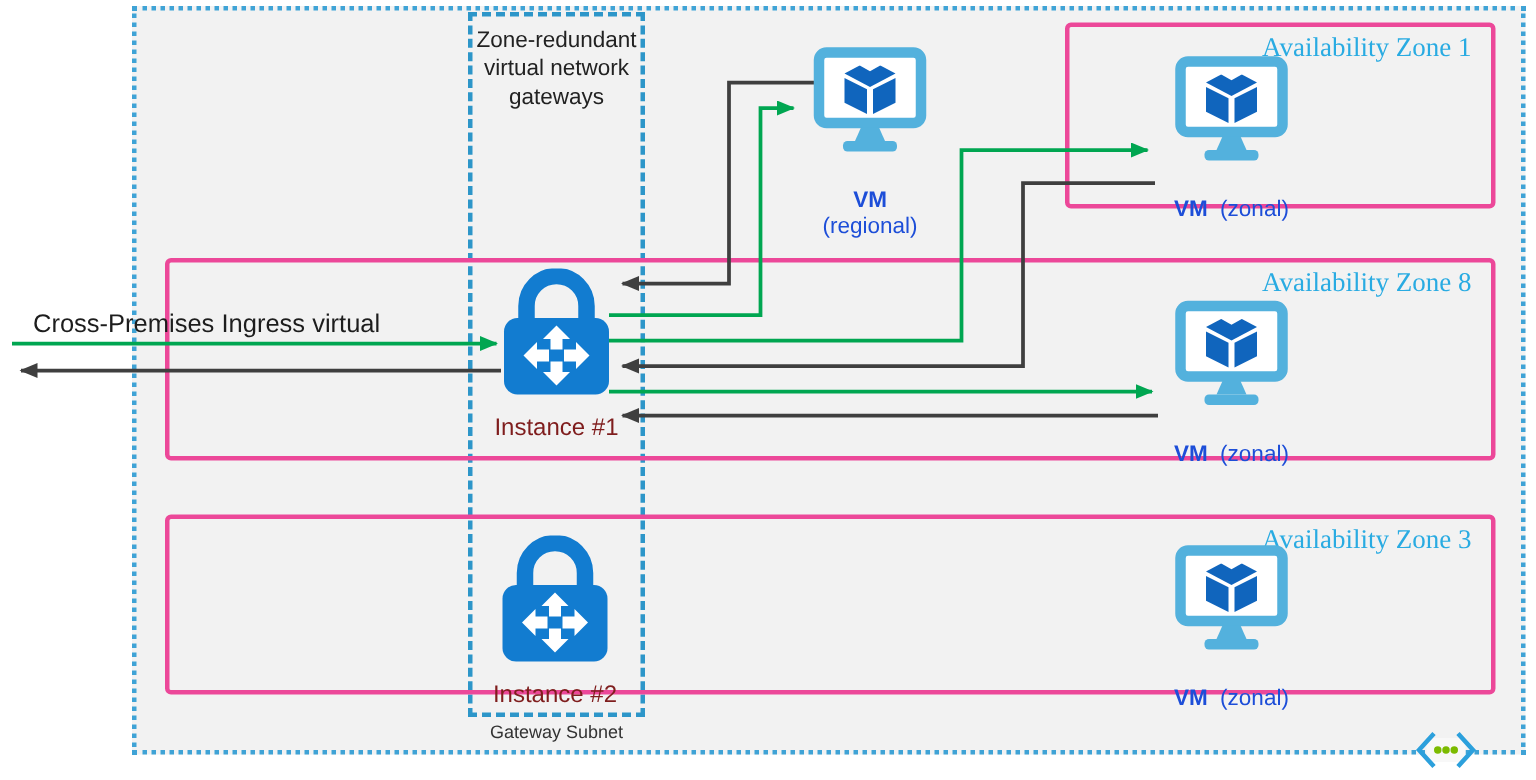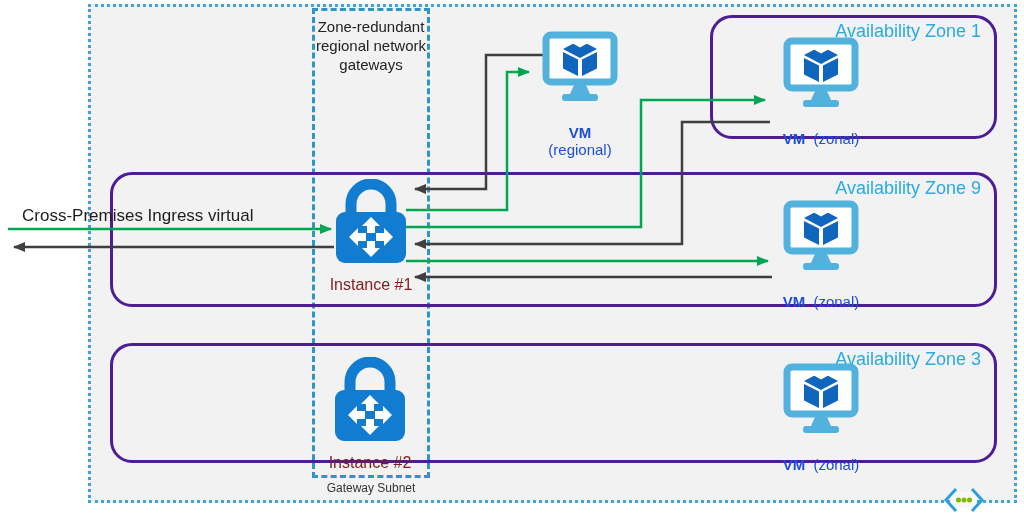--- a/index.html
+++ b/index.html
@@ -13,21 +13,21 @@
 
   
   .subnet{position:absolute;left:312px;top:8px;width:118px;height:470px;
           border:3px dashed #2d96c9;box-sizing:border-box;z-index:1;}
   .subnet-title{position:absolute;left:308px;top:18px;width:126px;text-align:center;
                 font-size:15px;line-height:1.25;color:#222;z-index:5;}
   .subnet-label{position:absolute;left:308px;top:481px;width:126px;text-align:center;
                 font-size:12px;color:#333;z-index:5;}
 
   
-  .az{position:absolute;border:3px solid #4c1d95;border-radius:22px;box-sizing:border-box;z-index:2;}
+  .az{position:absolute;border:3px solid #ec4899;border-radius:4px;box-sizing:border-box;z-index:2;font-family:Liberation Serif, serif;}
   .az1{left:710px;top:15px;width:287px;height:124px;}
   .az2{left:110px;top:172px;width:887px;height:135px;}
   .az3{left:110px;top:343px;width:887px;height:120px;}
   .az-title{position:absolute;right:13px;top:3px;font-size:18px;color:#29abe2;white-space:nowrap;}
 
   
   .arrows{position:absolute;left:0;top:0;z-index:3;pointer-events:none;}
 
   
   .unit{position:absolute;width:100px;text-align:center;z-index:4;}
@@ -44,27 +44,27 @@
   .vnet-glyph{position:absolute;left:943px;top:487px;z-index:5;}
 </style>
 </head>
 <body>
 
 <div id="canvas">
 
   <div class="vnet"></div>
 
   <div class="subnet"></div>
-  <div class="subnet-title">Zone-redundant regional network gateways</div>
+  <div class="subnet-title">Zone-redundant virtual network gateways</div>
 
   <div class="az az1">
     <span class="az-title">Availability Zone 1</span>
   </div>
   <div class="az az2">
-    <span class="az-title">Availability Zone 9</span>
+    <span class="az-title">Availability Zone 8</span>
   </div>
   <div class="az az3">
     <span class="az-title">Availability Zone 3</span>
   </div>
 
   <svg class="arrows" width="1024" height="520" viewBox="0 0 1024 520">
     <defs>
       <marker id="mg" markerUnits="userSpaceOnUse" markerWidth="14" markerHeight="12" refX="11" refY="5" orient="auto">
         <path d="M0,0 L12,5 L0,10 Z" fill="#00A651"></path>
       </marker>

